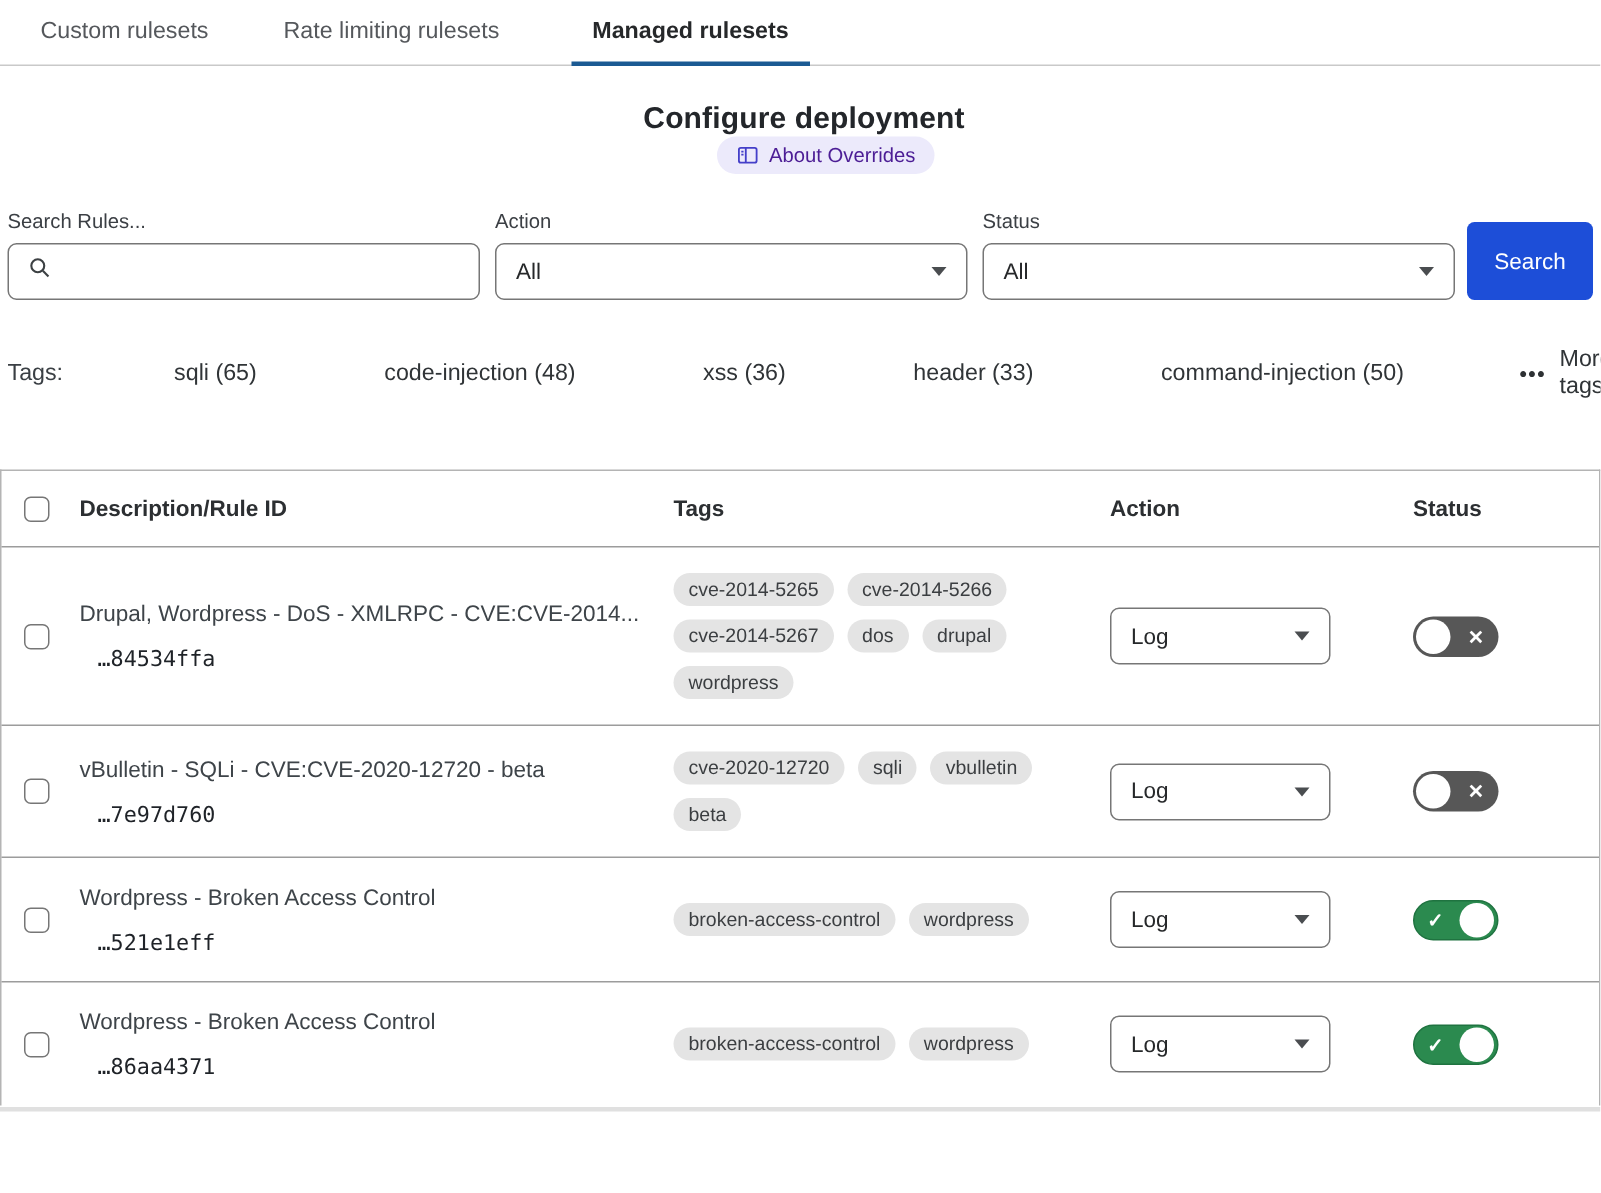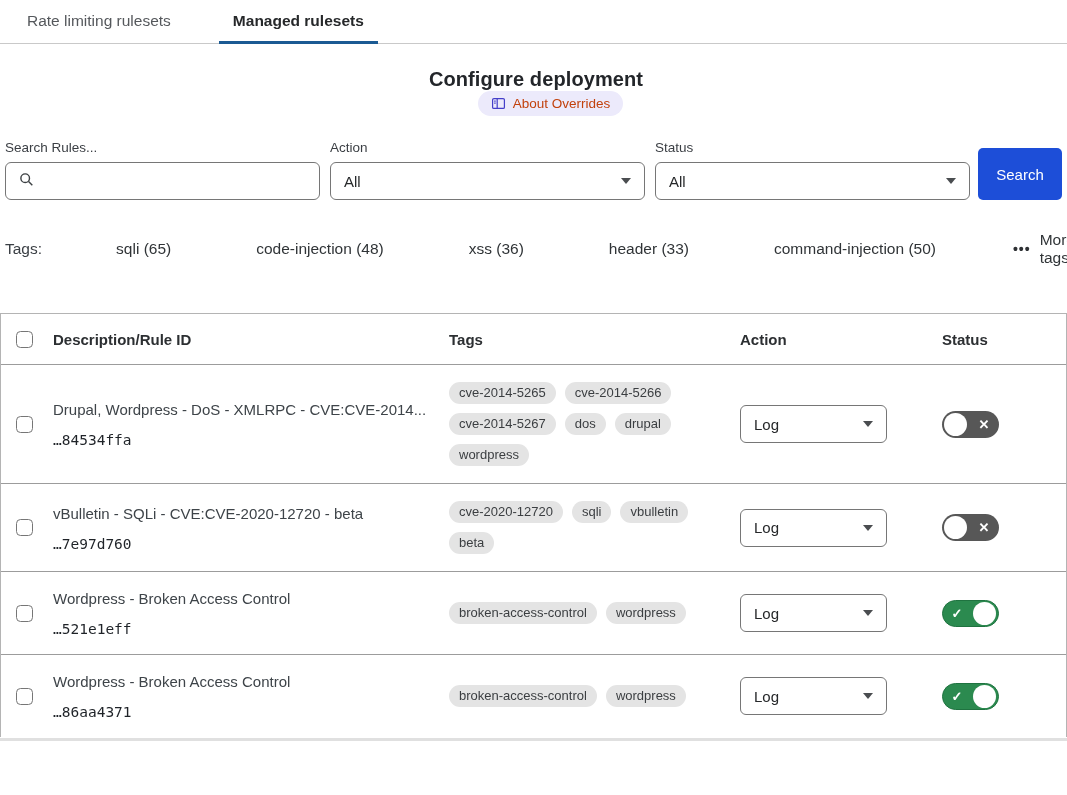--- a/index.html
+++ b/index.html
@@ -47,21 +47,21 @@
     font-weight: 700;
     color: #23262a;
     letter-spacing: .1px;
   }
   .about-badge {
     display: inline-flex;
     align-items: center;
     gap: 7px;
     margin-left: 29px;
     background: #eceafb;
-    color: #c2410c;
+    color: #4c1d95;
     font-size: 13.5px;
     padding: 5px 13px;
     border-radius: 13px;
     cursor: pointer;
   }
   .about-badge svg { display: block; }
 
   
   .filters {
     display: flex;
@@ -172,20 +172,21 @@
     border-radius: 4.5px;
     background: #fff;
     cursor: pointer;
   }
   .desc { font-size: 15px; color: #3e4449; line-height: 19px; }
   .rule-id {
     font-family: "DejaVu Sans Mono", monospace;
     font-size: 14.5px;
     color: #1f2328;
     margin-top: 13px;
+    margin-left: 12px;
   }
   .pill {
     display: inline-block;
     background: #e4e4e4;
     color: #3b3e41;
     font-size: 13px;
     padding: 3px 10px 4px;
     border-radius: 11px;
     margin: 0 9px 9px 0;
     white-space: nowrap;
@@ -220,20 +221,21 @@
   .bottom-strip {
     height: 3px;
     background: #e0e0e0;
     margin-top: 1px;
   }
 </style>
 </head>
 <body>
 
 <div class="tabs">
+  <div class="tab">Custom rulesets</div>
   <div class="tab">Rate limiting rulesets</div>
   <div class="tab active">Managed rulesets</div>
 </div>
 
 <div class="head-row">
   <div class="page-title">Configure deployment</div>
   <div class="about-badge">
     <span>
       <svg width="15" height="15" viewBox="0 0 16 16" fill="none" stroke="#443fc9" stroke-width="1.3">
         <rect x="1.7" y="2.7" width="12.6" height="10.6" rx="1.4"></rect>

